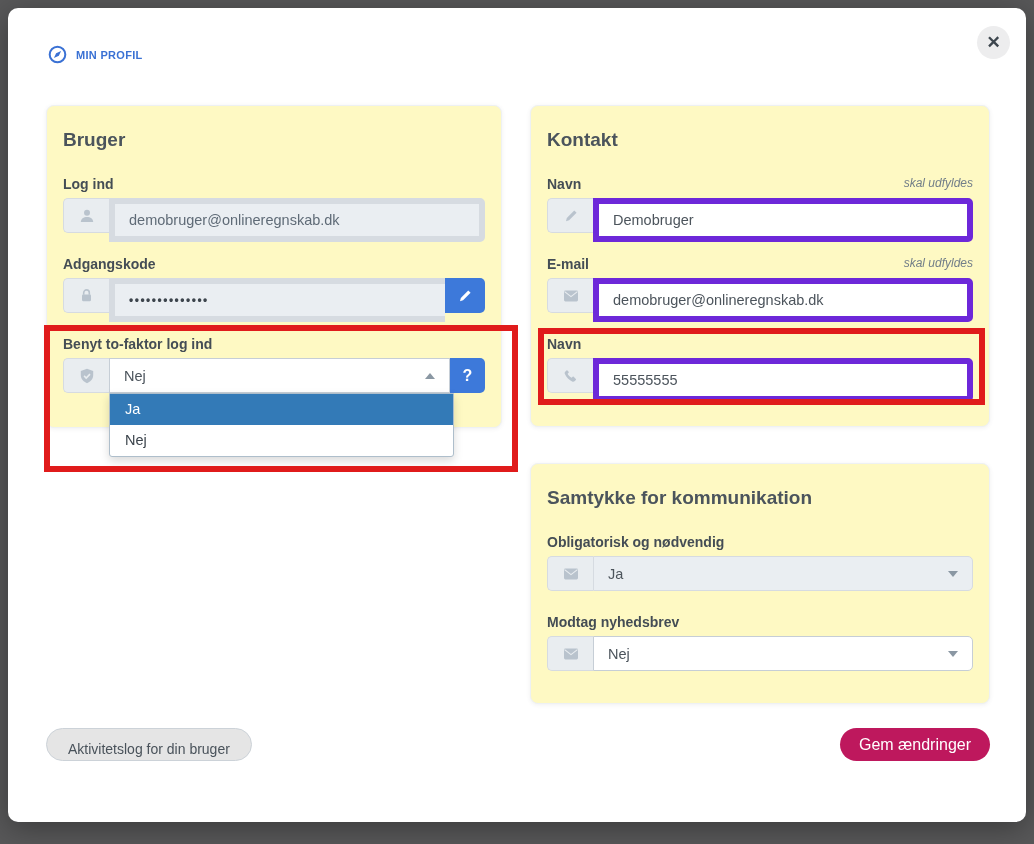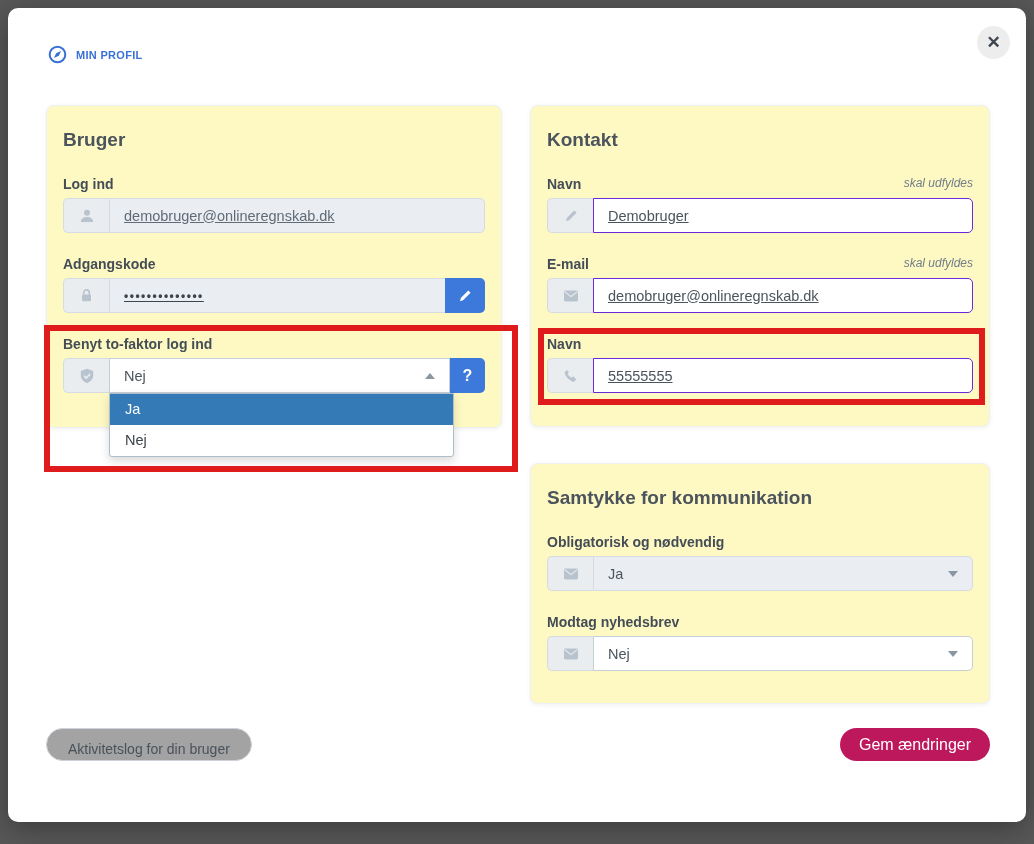--- a/index.html
+++ b/index.html
@@ -49,23 +49,23 @@
   }
   .hint { font-size:12px; font-style:italic; font-weight:normal; color:#727e89; }
   .input-group { display:flex; height:35px; position:relative; }
   .addon {
     width:46px; flex:0 0 46px; background:#e9edf0;
     border:1px solid #d6dbe1; border-right:0; border-radius:5px 0 0 5px;
     display:flex; align-items:center; justify-content:center;
     color:#b9c3cd; box-sizing:border-box;
   }
   .field {
-    flex:1; min-width:0; border:1px solid #6d28d9; border-radius:0 5px 5px 0;
+    flex:1; min-width:0; border:6px solid #6d28d9; border-radius:0 5px 5px 0;
     padding:16px 14px; font-size:14.5px; color:#4c545c; background:#fff;
-    font-family:inherit; box-sizing:border-box; outline:none;text-decoration:underline;
+    font-family:inherit; box-sizing:border-box; outline:none;
   }
   .field.readonly { background:#eaeef2; border-color:#d6dbe1; color:#5f6b77; }
   .field.pwd { font-size:12px; font-weight:bold; letter-spacing:1.5px; color:#3c444c; }
   .field.has-append { border-radius:0; border-right:0; }
   .append-btn {
     width:40px; flex:0 0 40px; background:#3d79da; border:0;
     border-radius:0 5px 5px 0; color:#fff; cursor:pointer;
     display:flex; align-items:center; justify-content:center; padding:0;
   }
   .append-btn.help { width:35px; flex:0 0 35px; font-size:16px; font-weight:bold; }
@@ -99,21 +99,21 @@
     z-index:30; pointer-events:none; background:transparent;
   }
   .annotation.rect-twofactor { left:36px; top:317px; width:474px; height:147px; }
   .annotation.rect-mobil    { left:530px; top:320px; width:447px; height:77px; }
   .footer {
     position:absolute; top:720px; left:38px; right:36px;
     display:flex; justify-content:space-between; align-items:center;
   }
   .activity-btn {
     height:33px; padding:12px 21px; border-radius:17px;
-    border:1px solid #ccd2d8; background:#a3a3a3; color:#49525a;
+    border:1px solid #ccd2d8; background:#e5e5e5; color:#49525a;
     font-size:14px; font-family:inherit; cursor:pointer;
   }
   .save-btn {
     height:33px; padding:0 19px; border-radius:17px; border:0;
     background:#be185d; color:#fff; font-size:16px; font-family:inherit;
     cursor:pointer;
   }
 </style>
 </head>
 <body>

